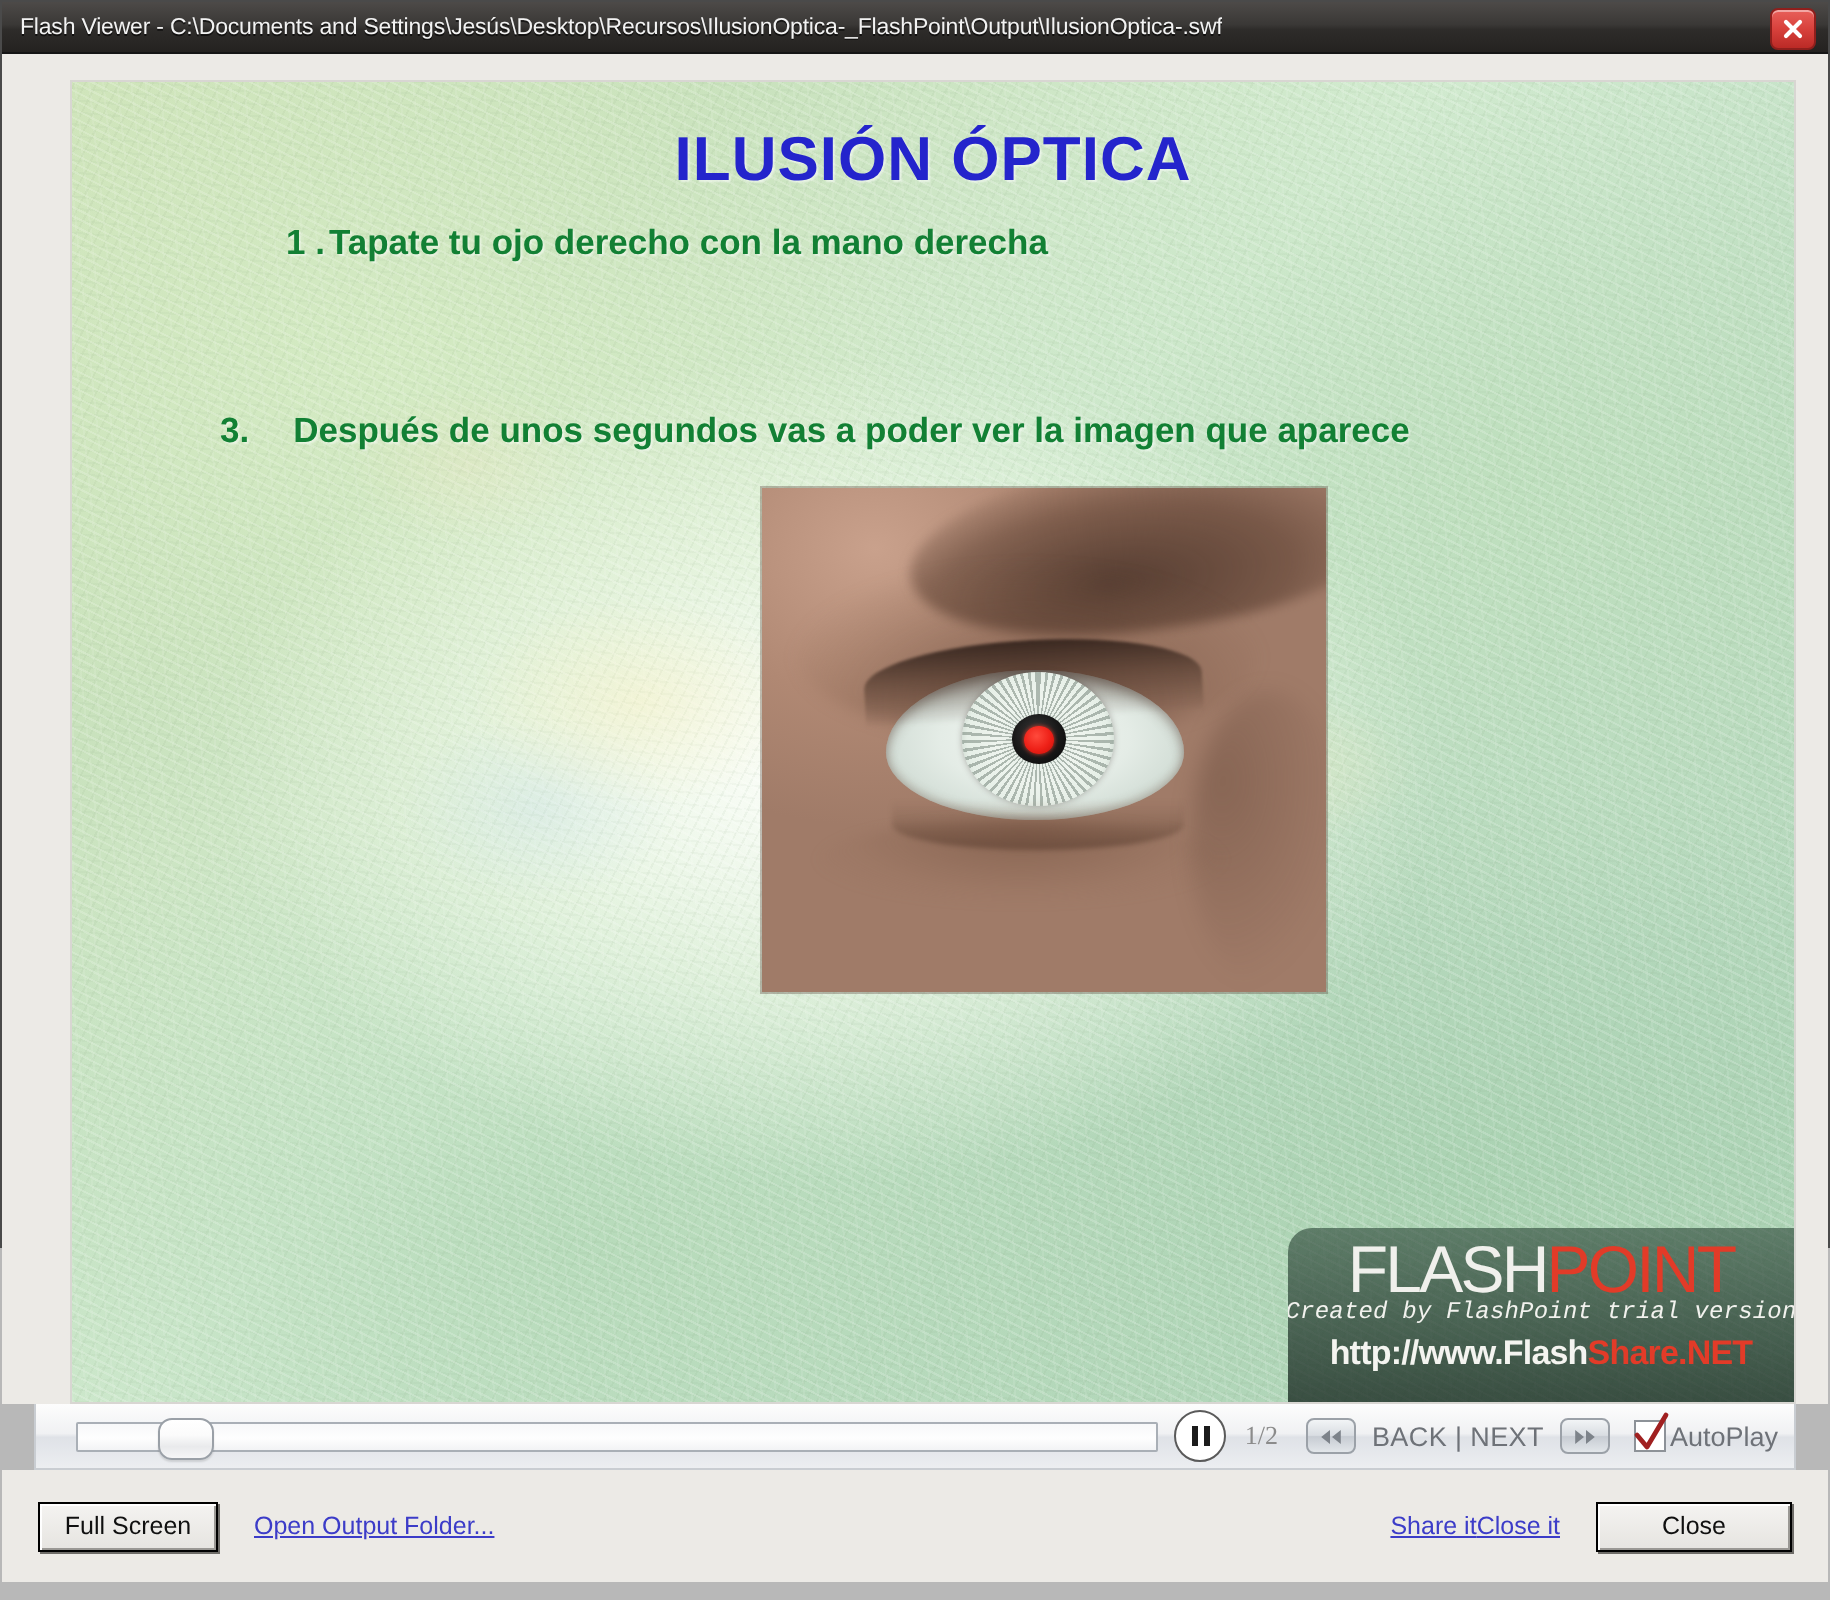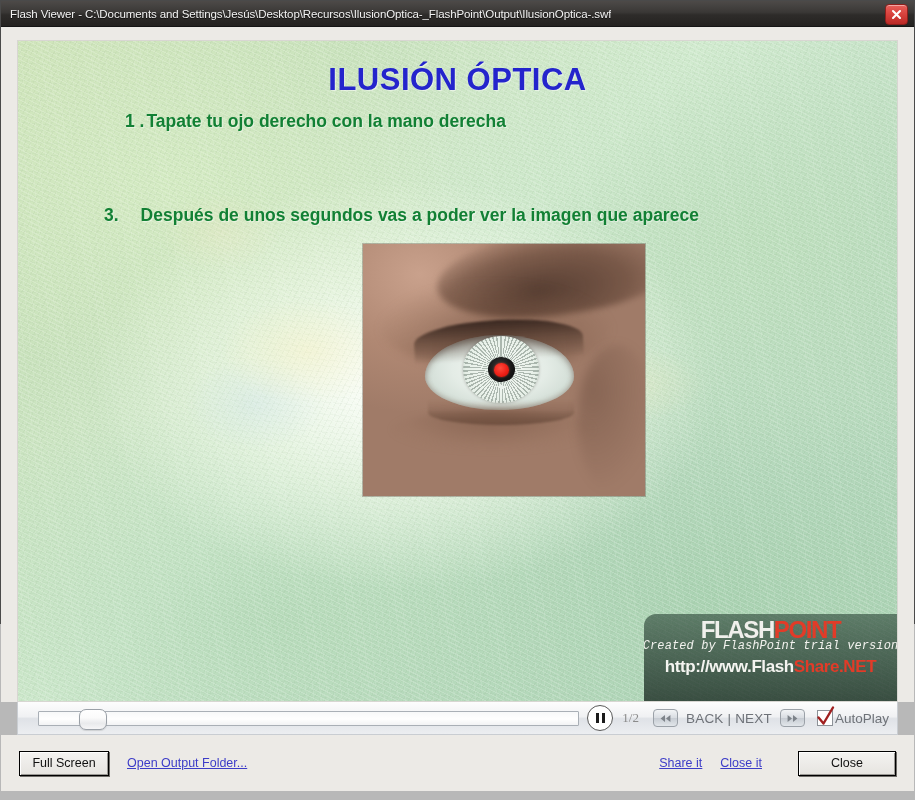--- a/index.html
+++ b/index.html
@@ -57,21 +57,21 @@
     display: flex; align-items: center; justify-content: center;
     cursor: pointer;
   }
   #close-button svg { display:block; }
 
   
   #stage-outer {
     flex: 1 1 auto;
     position: relative;
     background: #eceae6;
-    padding: 13px 16px 0 16px;
+    padding: 13px 16px 0 34px;
     box-sizing: border-box;
   }
   #stage {
     position: relative;
     width: 100%;
     height: 662px;
     overflow: hidden;
     border: 1px solid #d8d6d2;
     box-sizing: border-box;
     background:
@@ -131,21 +131,21 @@
     font-family: "Liberation Sans", sans-serif;
     font-weight: bold;
     font-size: 17.5px;
     color: #128034;
     text-shadow: 1px 1px 1px rgba(255,255,255,0.5);
     white-space: nowrap;
   }
   .step .num { margin-right: 2px; }
   #step-1 { left: 107px; top: 70px; }
   #step-2 { left: 107px; top: 117px; }
-  #step-3 { left: 86px;  top: 164px; }
+  #step-3 { left: 74px;  top: 164px; }
   #step-3 .num { margin-right: 22px; }
 
   
   #eye-photo {
     position: absolute;
     left: 345px;
     top: 203px;
     width: 282px;
     height: 252px;
     overflow: hidden;
@@ -261,22 +261,22 @@
     mix-blend-mode: multiply;
   }
   #watermark-inner {
     position:absolute; inset:0;
     display:flex; flex-direction:column;
     align-items:center; justify-content:flex-start;
     padding-top: 4px;
   }
   #wm-logo {
     font-family: "Liberation Sans", sans-serif;
-    font-weight: bold;
-    font-size: 24px;
+    font-weight: normal;
+    font-size: 33px;
     letter-spacing: -1.4px;
     line-height: 1.02;
     white-space: nowrap;
   }
   #wm-logo .a { color: #f0f0ec; }
   #wm-logo .b { color: #e23b28; }
   #wm-tagline {
     font-family: Liberation Mono, monospace;
     font-style: italic;
     font-size: 12px;
@@ -430,21 +430,20 @@
     font-size: 12.5px;
     color: #3c3cc8;
     text-decoration: underline;
     cursor: pointer;
     white-space: nowrap;
   }
   #bottom-right {
     margin-left: auto;
     display: flex;
     align-items: center;
-    gap: 18px;
   }
 </style>
 </head>
 <body>
 
 <div id="window">
 
   <div id="titlebar">
     <div id="titlebar-text">Flash Viewer - C:\Documents and Settings\Jesús\Desktop\Recursos\IlusionOptica-_FlashPoint\Output\IlusionOptica-.swf</div>
     <div id="close-button">

